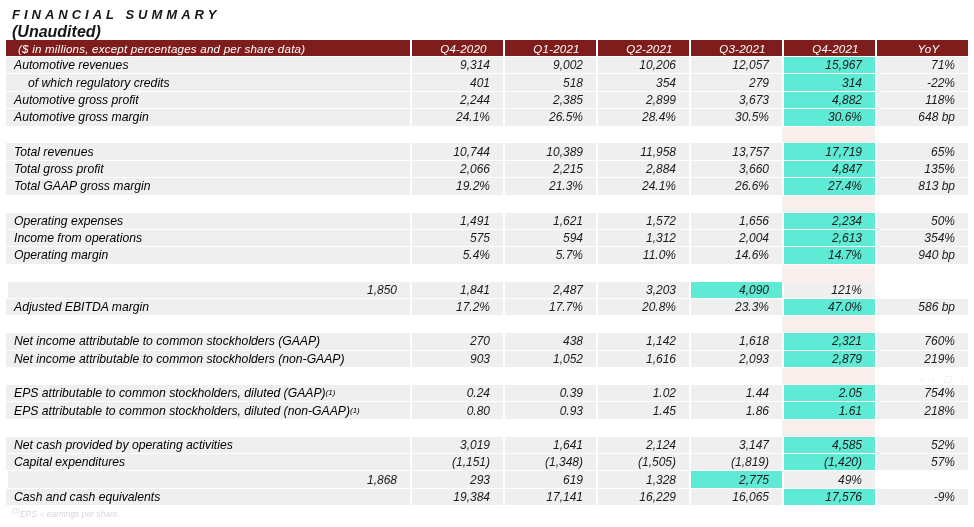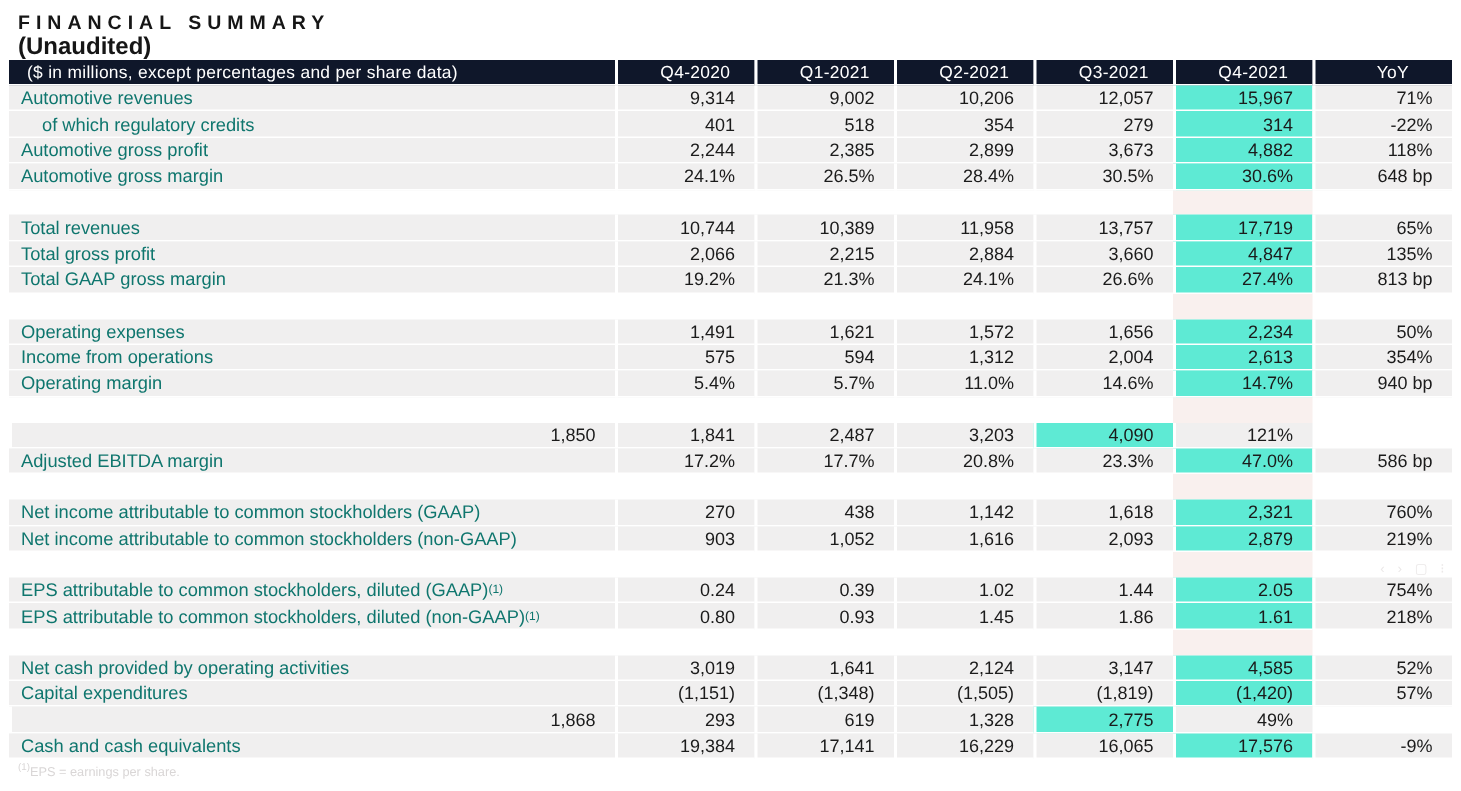--- a/index.html
+++ b/index.html
@@ -2,21 +2,21 @@
 <html><head>
 <meta charset="utf-8">
 <style>
   html, body {
     margin: 0; padding: 0;
     width: 974px; height: 527px;
     background: #ffffff;
     font-family: "Liberation Sans", sans-serif;
     overflow: hidden;
   }
-  .page { position: relative; width: 974px; height: 387px; }
+  .page { position: relative; width: 974px; height: 387px; font-style: italic; }
   .title {
     position: absolute; left: 12px; top: 7px;
     font-size: 13px; font-weight: 700; letter-spacing: 4px; color: #161616;
     white-space: nowrap;
   }
   .subtitle {
     position: absolute; left: 12px; top: 23px;
     font-size: 16px; font-weight: 700; color: #161616;
   }
   .table { position: absolute; left: 6px; top: 40px; width: 962px; }
@@ -27,30 +27,30 @@
   }
   .trow.header { height: 17px; }
   .trow.gap { height: 16.9px; }
   .cell {
     display: flex; align-items: center;
     box-sizing: border-box;
     background: #f0efef;
     border-bottom: 1.6px solid #ffffff;
     overflow: hidden; white-space: nowrap;
   }
-  .cell.label { padding-left: 8px; font-size: 12.2px; color: #0f766e; }
+  .cell.label { padding-left: 8px; font-size: 12.2px; color: #000000; }
   .cell.label.indent { padding-left: 22px; }
   .cell.num {
     justify-content: flex-end; padding-right: 13px;
     font-size: 12px; color: #1b1b1b;
     border-left: 2px solid #ffffff;
   }
   .cell.hl { background: #5eead4; }
   .trow.header .cell {
-    background: #0f172a; color: #ffffff;
+    background: #7f1d1d; color: #ffffff;
     font-size: 11.6px; letter-spacing: 0.2px;
     border-bottom: 1.6px solid #ffffff;
     padding-left: 12px;
   }
   .trow.header .cell.colhead { justify-content: center; padding-right: 0; }
   .trow.gap .cell { background: transparent; border: none; }
   .trow.gap .cell.hlsoft { background: #f9f0ee; }
   sup { font-size: 8px; line-height: 0; }
   .footnote {
     position: absolute; left: 12px; top: 509px;

